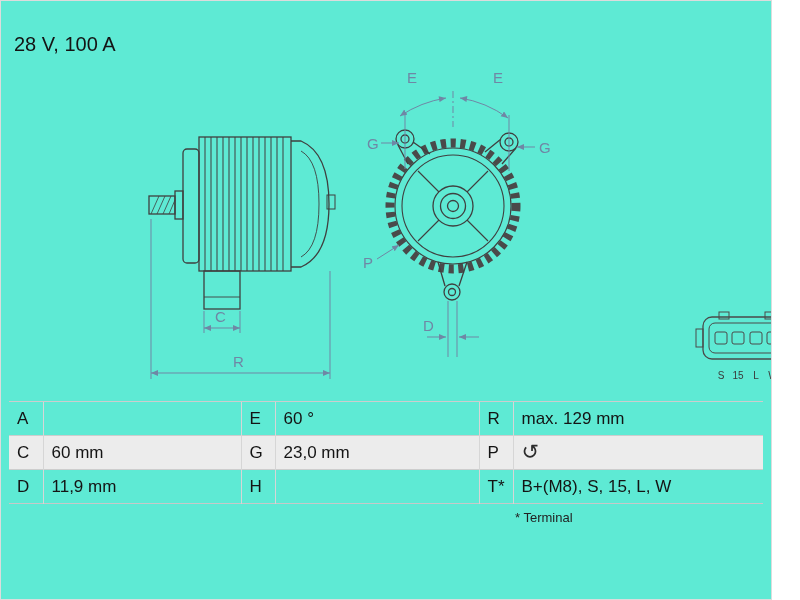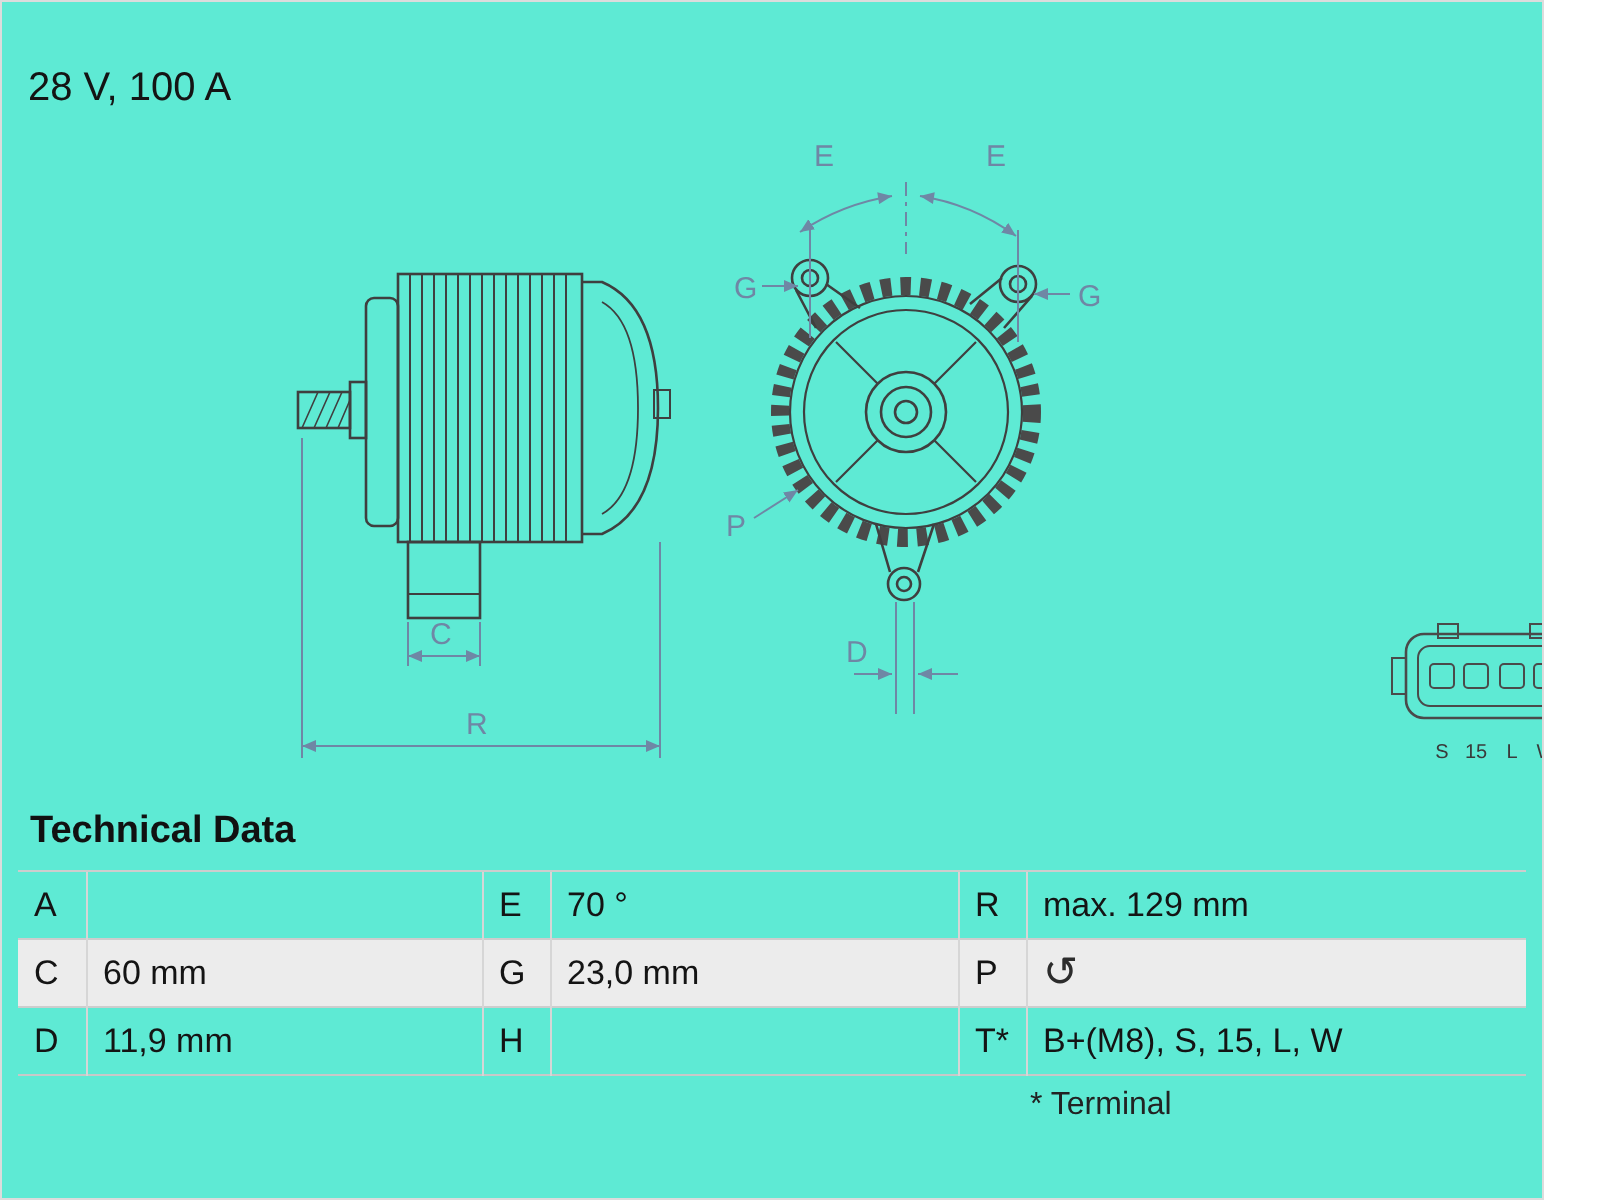--- a/index.html
+++ b/index.html
@@ -24,21 +24,21 @@
     width:100%; border-collapse:collapse; font-size:17px; color:#141414;
     border-top:1px solid #c8c8c8; border-bottom:1px solid #c8c8c8;
   }
   table.tdata td {
     height:33px; padding:0 8px; border-top:1px solid #cdcdcd;
     vertical-align:middle; white-space:nowrap;
   }
   table.tdata td + td { border-left:1px solid #d6d6d6; }
   table.tdata tr.stripe { background:#ececec; }
   .rot-icon { font-size:21px; line-height:1; color:#2c2c2c; display:inline-block; }
-  .footnote { margin:6px 0 0 506px; font-size:16px; color:#222; }
+  .footnote { margin:6px 0 0 506px; font-size:13px; color:#222; }
 </style>
 </head>
 <body>
 
 <div class="page">
 
   <div class="rating">28 V, 100 A</div>
 
   <svg class="drawing" width="800" height="400" viewBox="0 0 800 400">
     <defs>
@@ -132,37 +132,36 @@
       <rect x="749" y="331" width="12" height="12" rx="2" stroke-width="1"></rect>
       <rect x="766" y="331" width="12" height="12" rx="2" stroke-width="1"></rect>
     </g>
     <text class="pin-label" x="720" y="378" text-anchor="middle">S</text>
     <text class="pin-label" x="737" y="378" text-anchor="middle">15</text>
     <text class="pin-label" x="755" y="378" text-anchor="middle">L</text>
     <text class="pin-label" x="772" y="378" text-anchor="middle">W</text>
   </svg>
 
   <div class="tech">
-    <h2>Technical Data</h2>
 
     <table class="tdata">
       <colgroup>
         <col style="width:34px">
           <col style="width:198px">
         <col style="width:34px">
           <col style="width:204px">
         <col style="width:34px">
           <col>
       </colgroup>
       <tbody>
         <tr>
           <td>A</td>
           <td></td>
           <td>E</td>
-          <td>70 °</td>
+          <td>60 °</td>
           <td>R</td>
           <td>max. 129 mm</td>
         </tr>
         <tr class="stripe">
           <td>C</td>
           <td>60 mm</td>
           <td>G</td>
           <td>23,0 mm</td>
           <td>P</td>
           <td>

